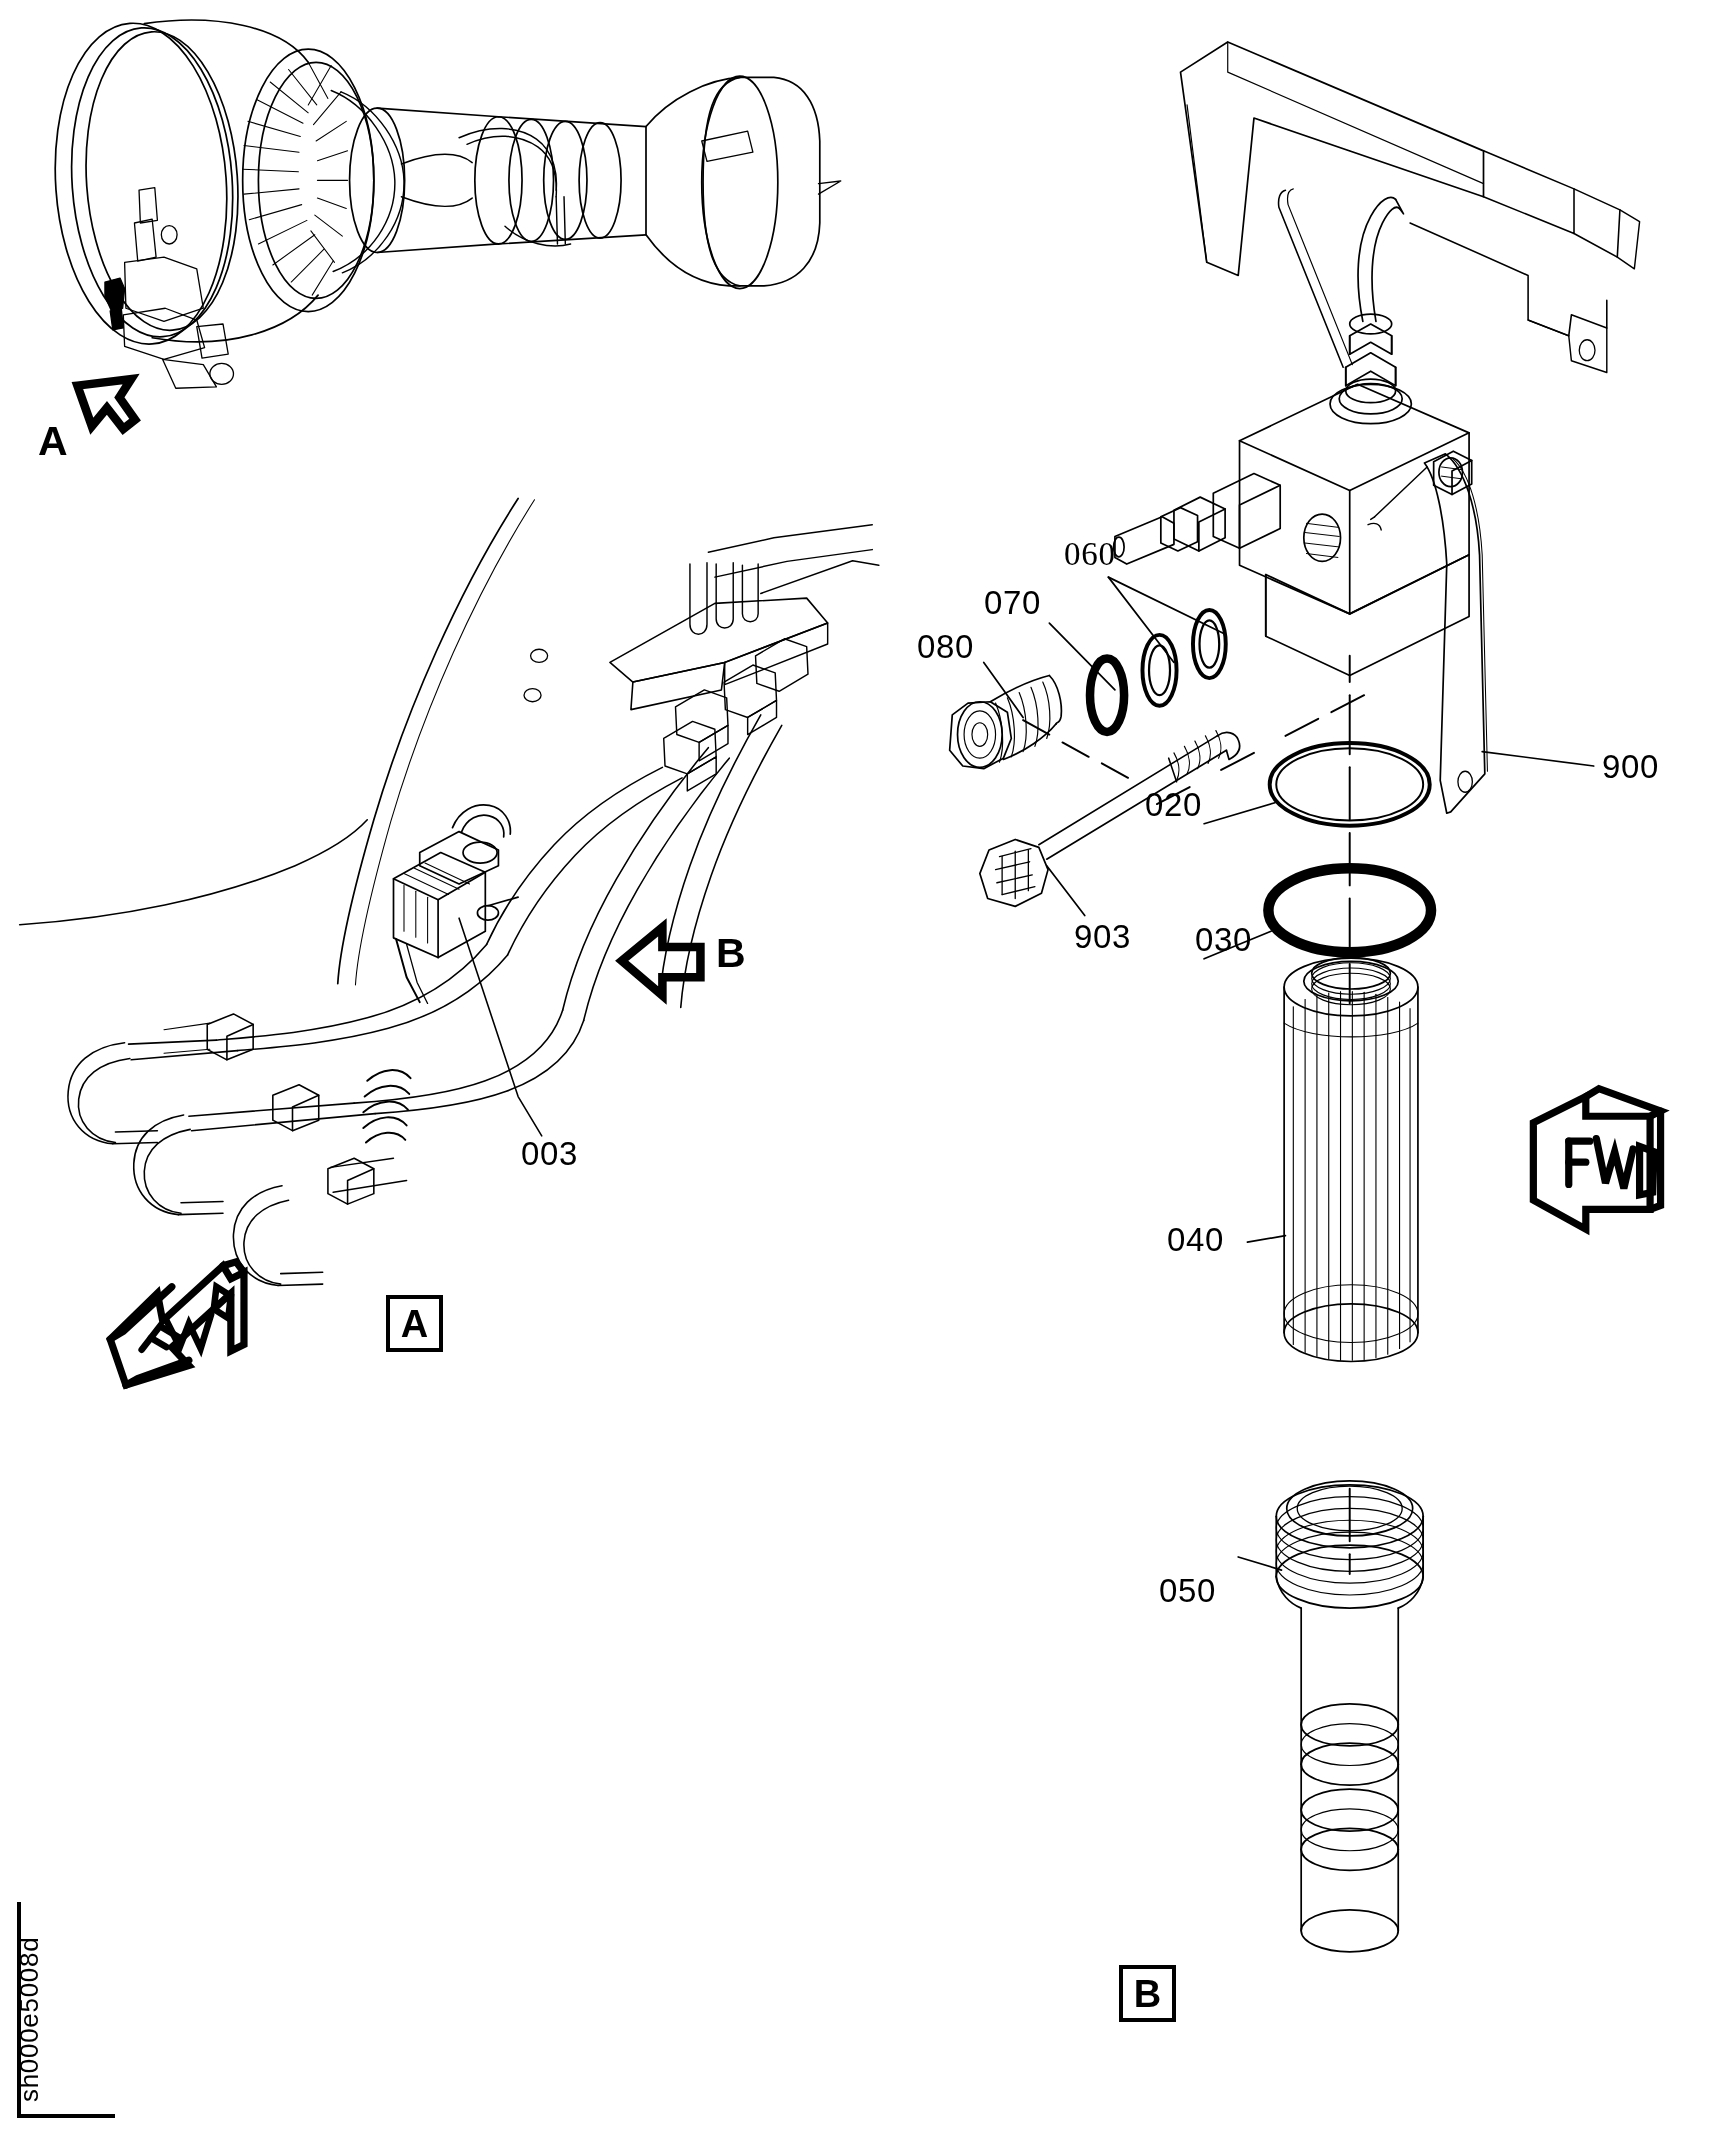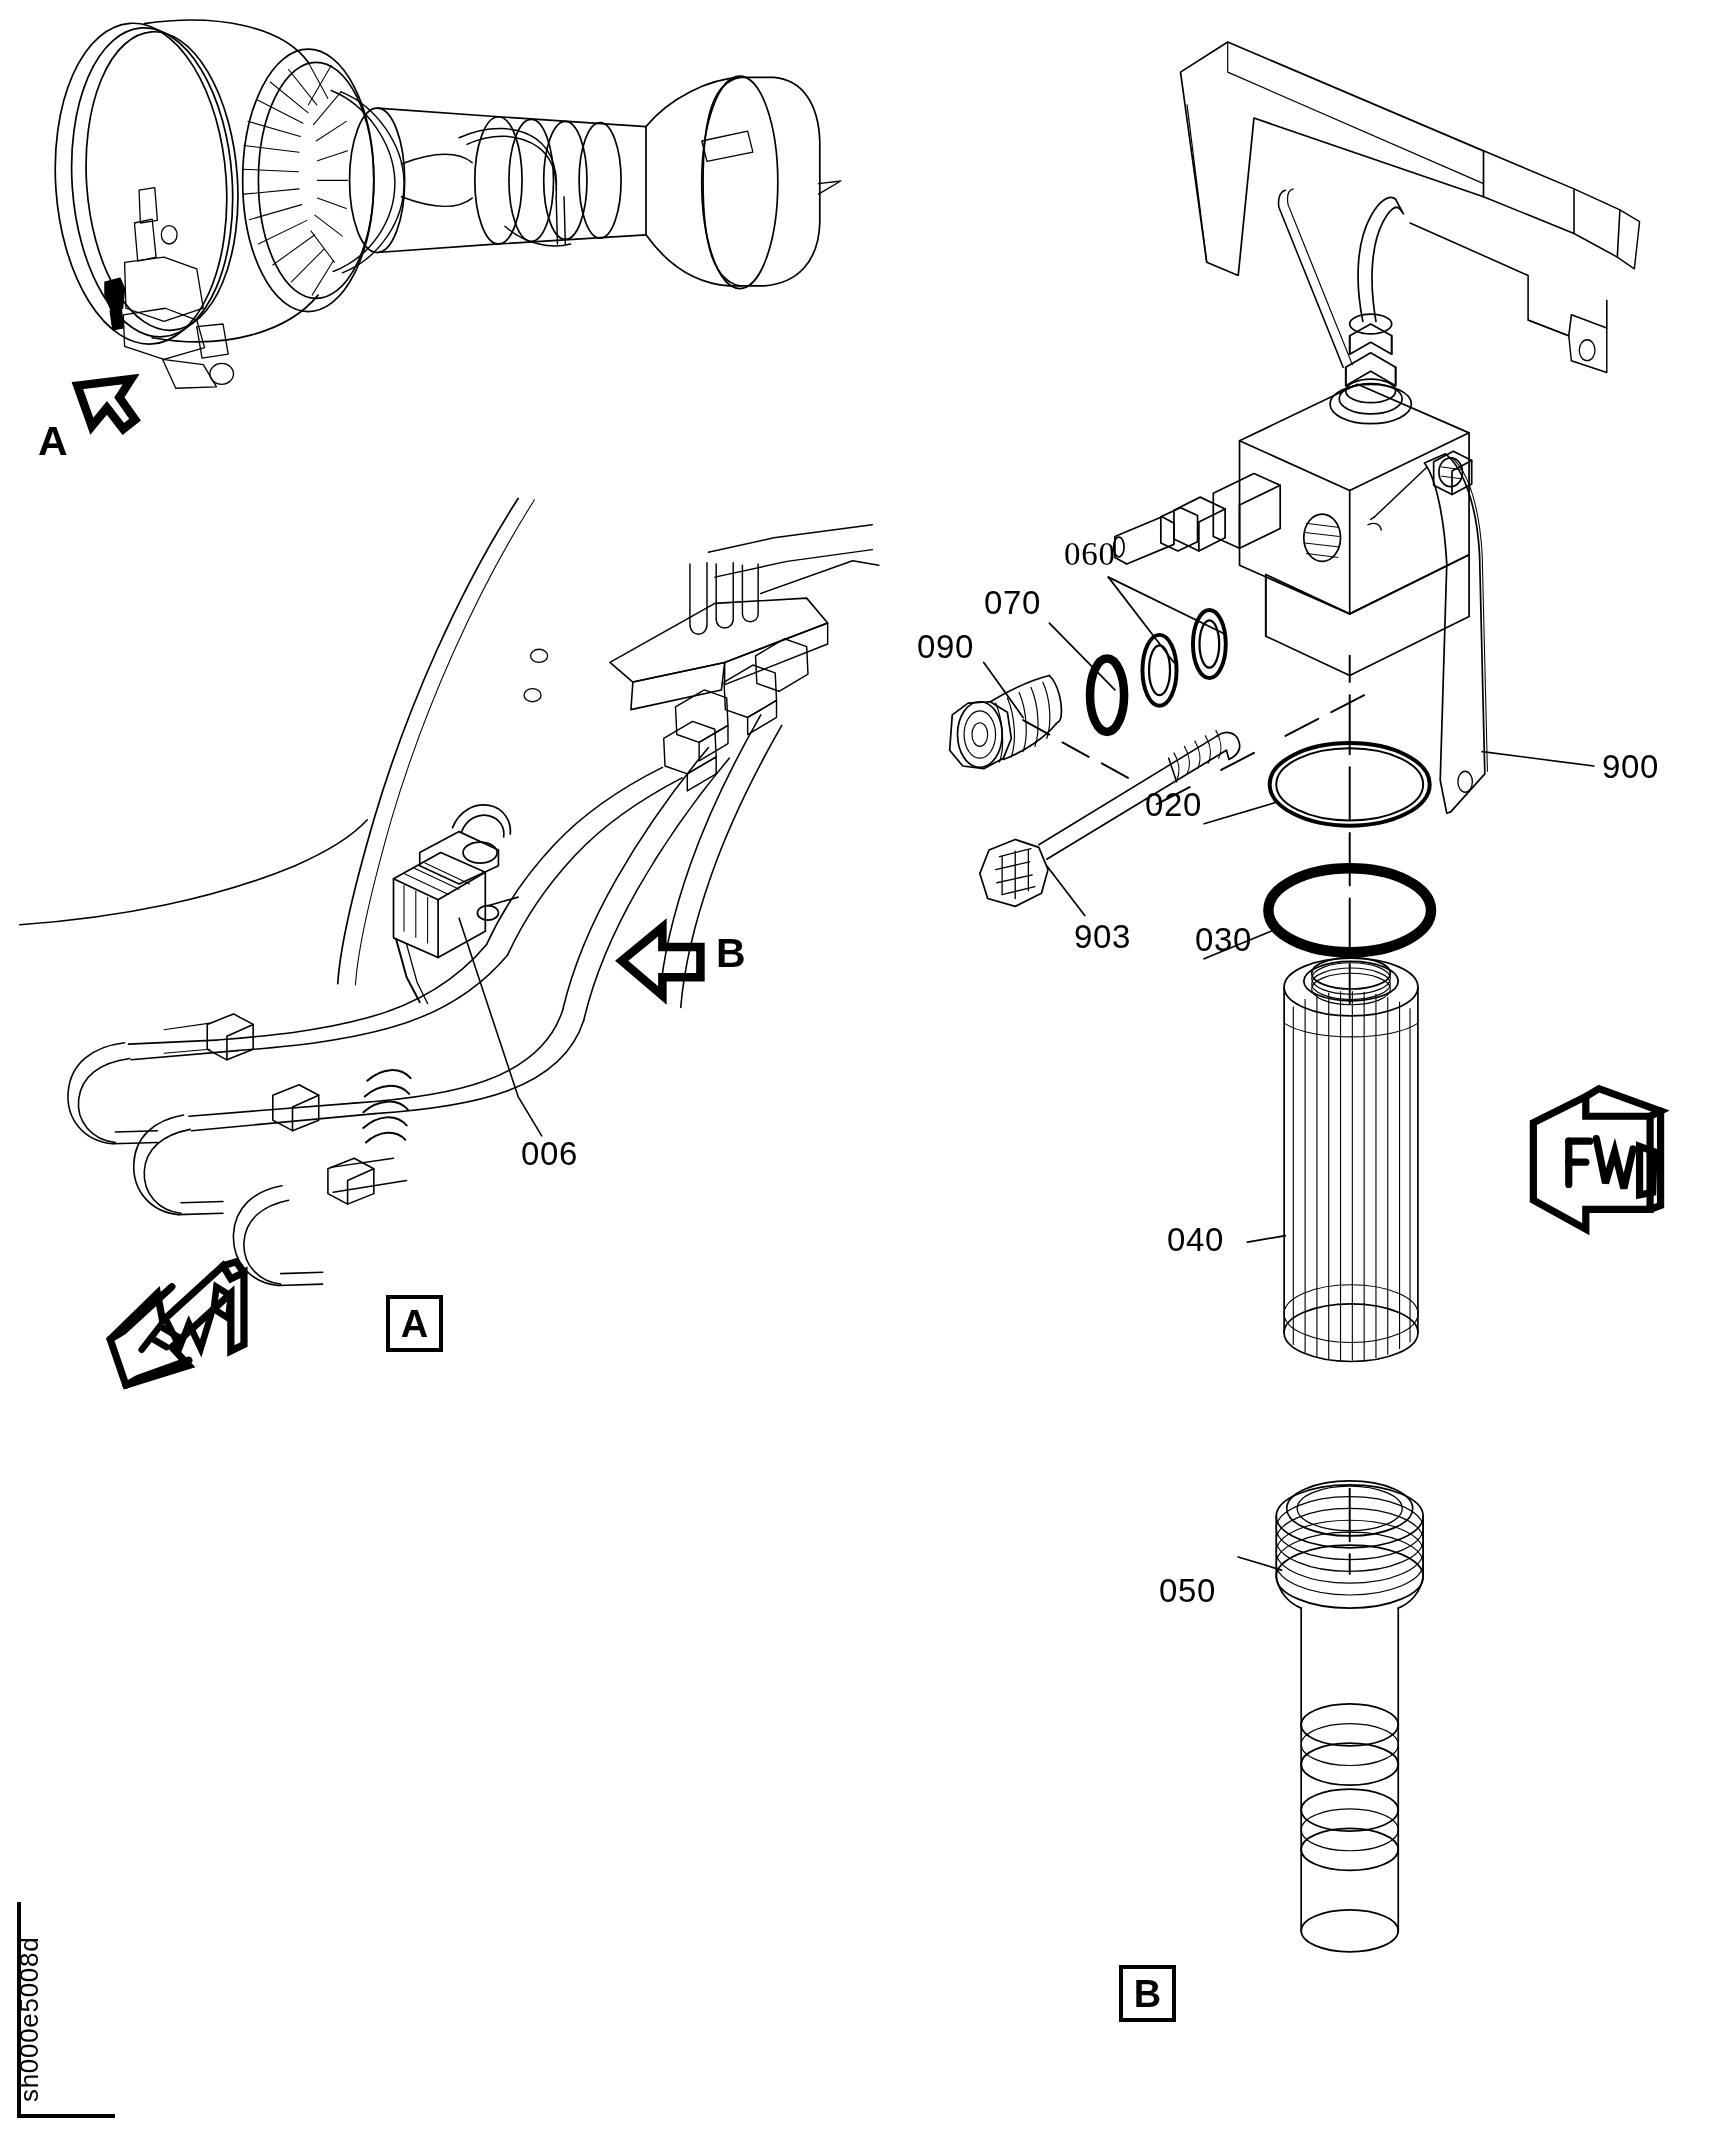--- a/index.html
+++ b/index.html
@@ -502,33 +502,33 @@
       <path d="M2500 1748 L 2500 1822 L 2520 1818 L 2522 1756 Z"></path>
     </g>
   </g>
 
   </g>
 </svg>
 </div>
 
 <div class="lbl bigletter" style="left:38px;top:418px;">A</div>
 
-<div class="lbl partnum" style="left:521px;top:1135px;">006</div>
+<div class="lbl partnum" style="left:521px;top:1135px;">003</div>
 
 <div class="lbl bigletter" style="left:716px;top:930px;">B</div>
 
 <div class="boxletter" style="left:386px;top:1295px;">A</div>
 
 <div class="boxletter" style="left:1119px;top:1965px;">B</div>
 
 <div class="lbl partnum" style="left:1064px;top:536px;font-family:Liberation Serif, serif;">060</div>
 
 <div class="lbl partnum" style="left:984px;top:584px;">070</div>
 
-<div class="lbl partnum" style="left:917px;top:628px;">090</div>
+<div class="lbl partnum" style="left:917px;top:628px;">080</div>
 
 <div class="lbl partnum" style="left:1074px;top:918px;">903</div>
 
 <div class="lbl partnum" style="left:1145px;top:786px;">020</div>
 
 <div class="lbl partnum" style="left:1195px;top:921px;">030</div>
 
 <div class="lbl partnum" style="left:1602px;top:748px;">900</div>
 
 <div class="lbl partnum" style="left:1167px;top:1221px;">040</div>

